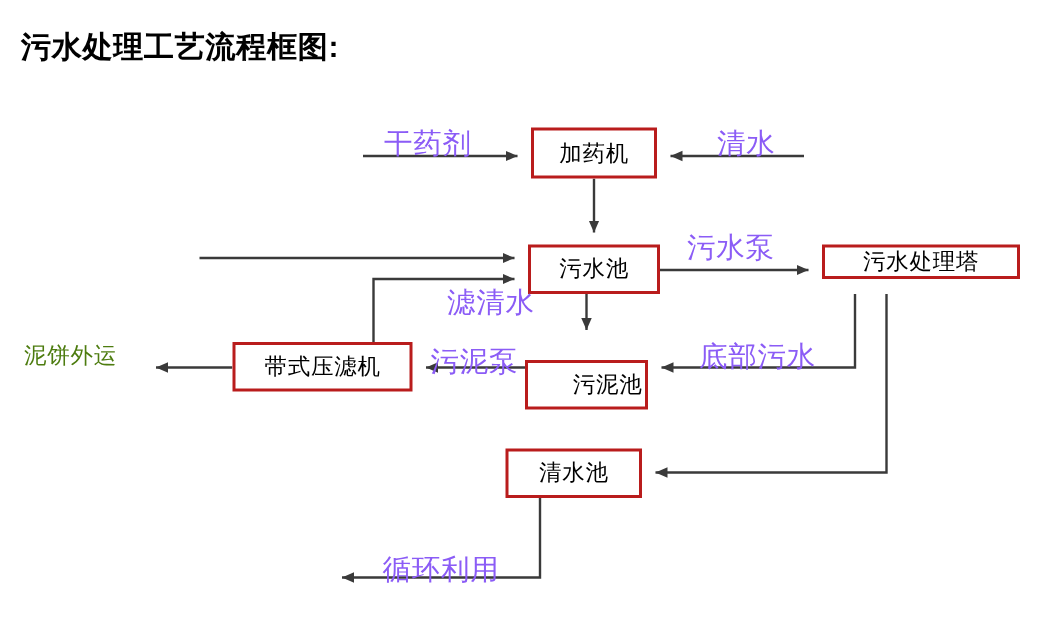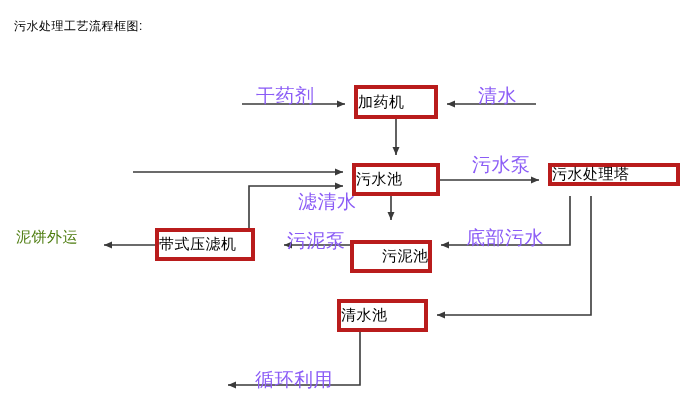--- a/index.html
+++ b/index.html
@@ -15,43 +15,44 @@
     position: relative;
     width: 700px;
     height: 420px;
     background: #ffffff;
     overflow: hidden;
   }
   #title {
     position: absolute;
     left: 14px;
     top: 18px;
-    font-size: 12px;
-    font-weight: normal;
+    font-size: 20px;
+    font-weight: bold;
     color: #000000;
     letter-spacing: 0.5px;
     white-space: nowrap;
     text-align: right;
   }
   #flow-svg {
     position: absolute;
     left: 0;
     top: 0;
     width: 700px;
     height: 420px;
   }
   .node-box {
     position: absolute;
     box-sizing: border-box;
-    border: 4px solid #b91c1c;
+    border: 2px solid #b91c1c;
     background: #ffffff;
     color: #000000;
     font-size: 15px;
     display: flex;
     align-items: center;
+    justify-content: center;
     white-space: nowrap;
     letter-spacing: 0.5px;
   }
   .edge-label {
     position: absolute;
     font-size: 19px;
     color: #8b5cf6;
     white-space: nowrap;
     letter-spacing: 0.5px;
     background: transparent;
@@ -118,40 +119,40 @@
   </div>
 
   <div class="node-box" style="left:352px; top:163px; width:88px; height:33px;">
     <span>污水池</span>
   </div>
 
   <div class="node-box" style="left:548px; top:163px; width:132px; height:23px;">
     <span>污水处理塔</span>
   </div>
 
-  <div class="node-box" style="left:155px; top:228px; width:100px; height:33px;font-family:Liberation Serif, serif;">
+  <div class="node-box" style="left:155px; top:228px; width:120px; height:33px;font-family:Liberation Serif, serif;">
     <span>带式压滤机</span>
   </div>
 
   <div class="node-box" style="left:350px; top:240px; width:82px; height:33px;padding-left:28px;">
     <span>污泥池</span>
   </div>
 
   <div class="node-box" style="left:337px; top:299px; width:91px; height:33px;">
     <span>清水池</span>
   </div>
 
   <div class="edge-label" style="left:256px; top:83px;">干药剂</div>
 
   <div class="edge-label" style="left:478px; top:83px;">清水</div>
 
 
   <div class="edge-label" style="left:258px; top:189px;margin-left:40px;">滤清水</div>
 
-  <div class="edge-label" style="left:472px; top:152px;">污水泵</div>
+  <div class="edge-label" style="left:458px; top:152px;">污水泵</div>
 
   <div class="edge-label" style="left:287px; top:228px;">污泥泵</div>
 
   <div class="edge-label" style="left:466px; top:225px;">底部污水</div>
 
   <div class="edge-label" style="left:255px; top:367px;">循环利用</div>
 
   <div class="terminal-label" style="left:16px; top:228px;">泥饼外运</div>
 
 </div>

